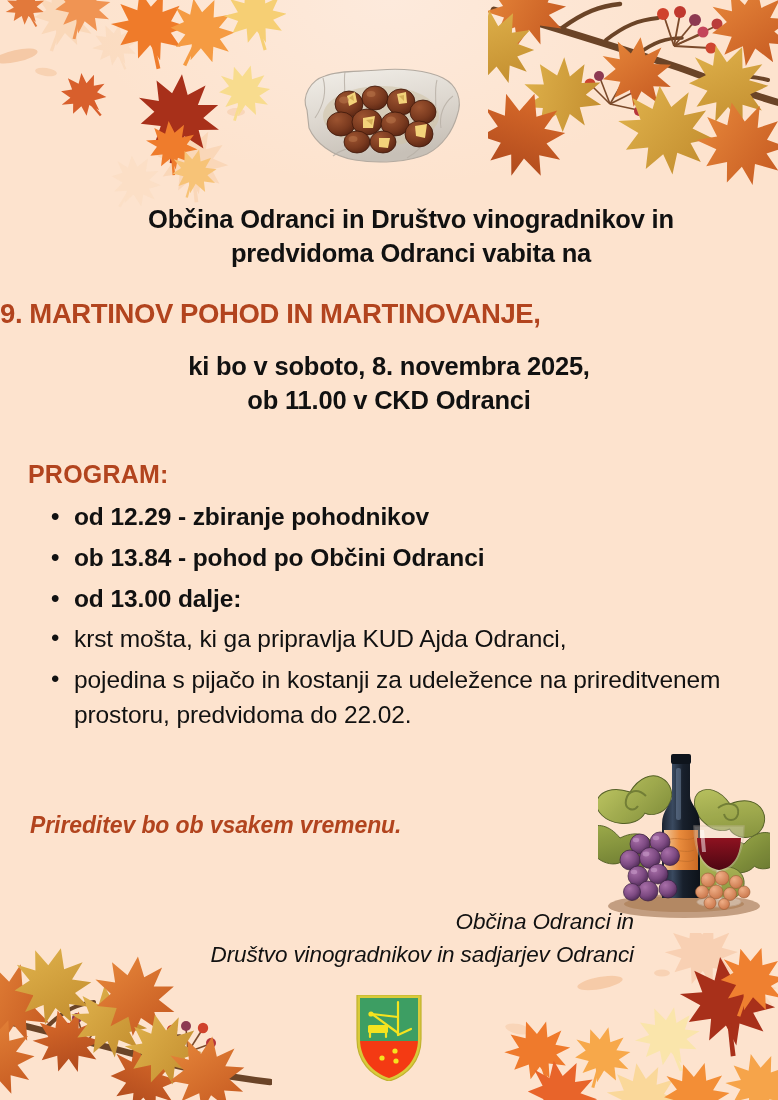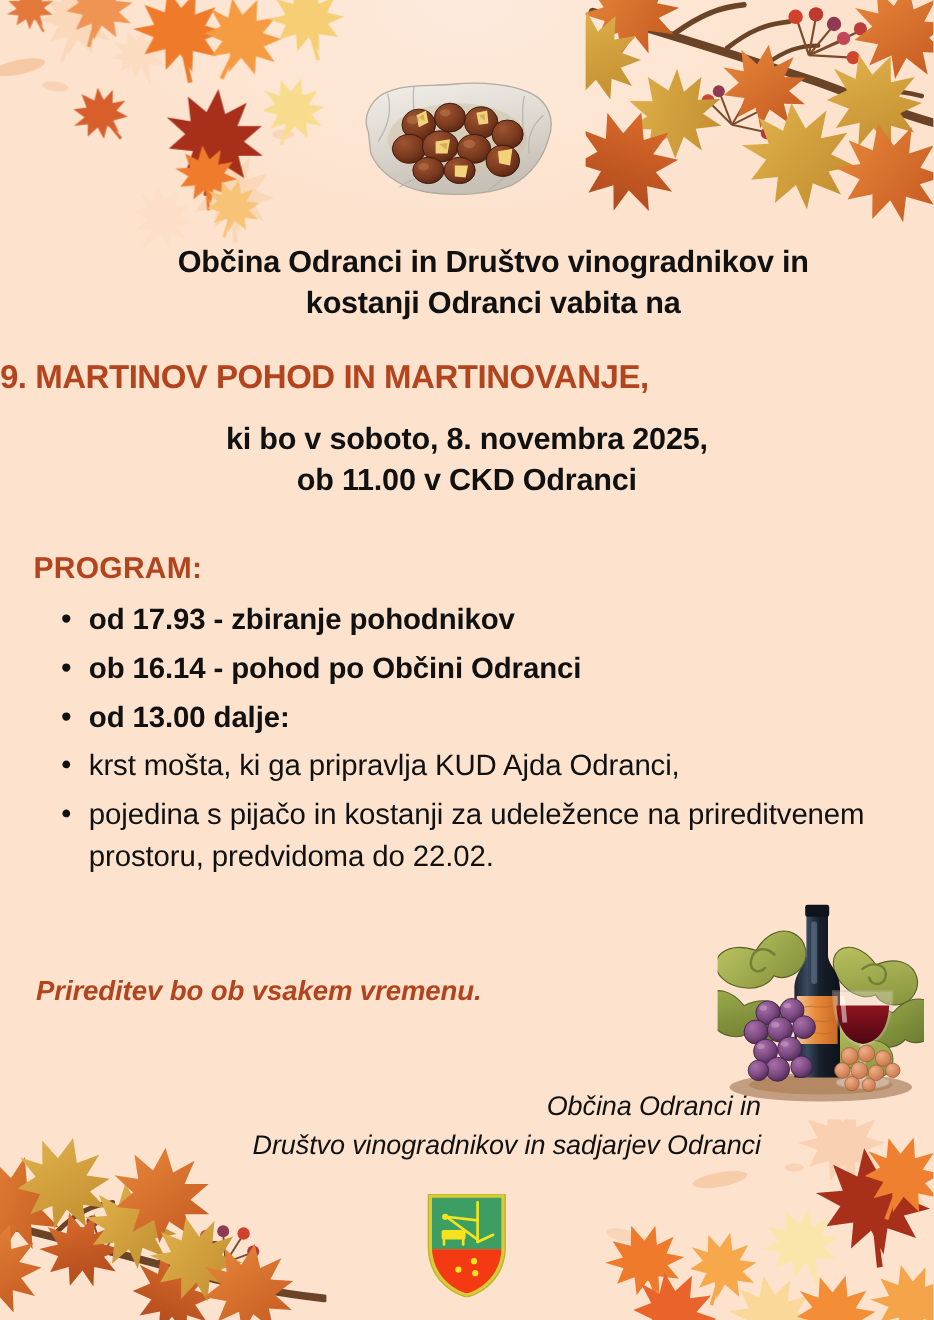--- a/index.html
+++ b/index.html
@@ -526,35 +526,35 @@
         <circle cx="112" cy="151" r="6" fill="url(#grapeT)"></circle>
         <circle cx="126" cy="152" r="5.5" fill="url(#grapeT)"></circle>
       </g>
     </svg>
   </div>
 
   <div class="content">
 
     <div id="invite-block">
       <div class="invite">Občina Odranci in Društvo vinogradnikov in</div>
-      <div class="invite">kostanji Odranci vabita na</div>
+      <div class="invite">predvidoma Odranci vabita na</div>
     </div>
 
     <div id="event-title">9. MARTINOV POHOD IN MARTINOVANJE,</div>
 
     <div id="event-when">
       <div>ki bo v soboto, 8. novembra 2025,</div>
       <div>ob 11.00 v CKD Odranci</div>
     </div>
 
     <div id="program-heading">PROGRAM:</div>
 
     <ul id="program-list">
-      <li class="strong">od 17.93 - zbiranje pohodnikov</li>
-      <li class="strong">ob 16.14 - pohod po Občini Odranci</li>
+      <li class="strong">od 12.29 - zbiranje pohodnikov</li>
+      <li class="strong">ob 13.84 - pohod po Občini Odranci</li>
       <li class="strong">od 13.00 dalje:</li>
       <li>krst mošta, ki ga pripravlja KUD Ajda Odranci,</li>
       <li>pojedina s pijačo in kostanji za udeležence na prireditvenem prostoru, predvidoma do 22.02.</li>
     </ul>
 
     <div id="weather-note">
       <div>Prireditev bo ob vsakem vremenu.</div>
     </div>
 
     <div id="signature">

